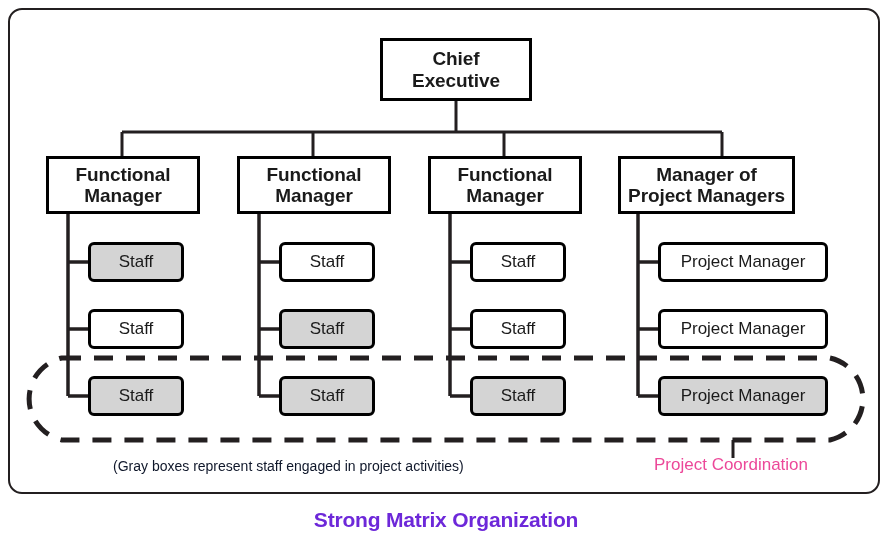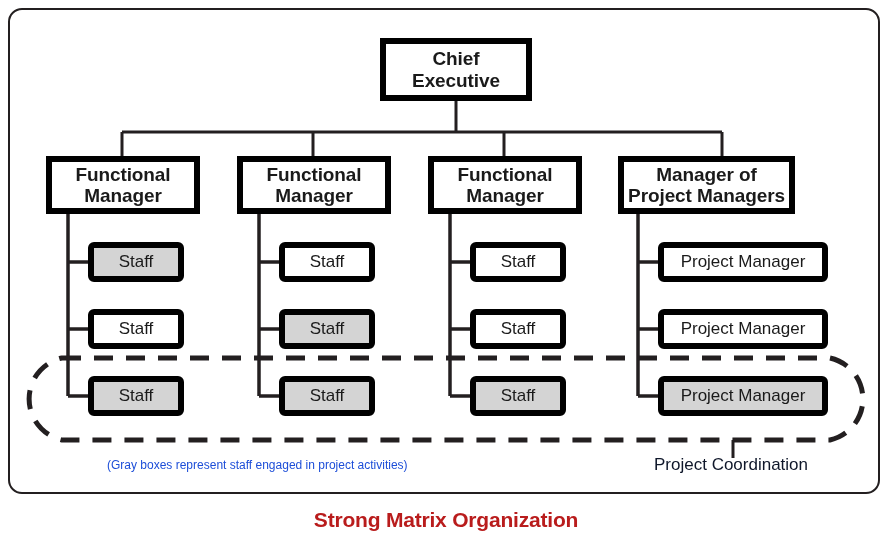--- a/index.html
+++ b/index.html
@@ -41,21 +41,21 @@
     top: 0;
     width: 892px;
     height: 554px;
     pointer-events: none;
   }
 
   
   .node {
     position: absolute;
     box-sizing: border-box;
-    border: 6px solid #000000;
+    border: 3px solid #000000;
     background: #ffffff;
     display: flex;
     align-items: center;
     justify-content: center;
     text-align: center;
     line-height: 1.12;
   }
   .node.gray { background: #d4d4d4; }
 
   .node.top {
@@ -67,39 +67,40 @@
     font-weight: normal;
     font-size: 17px;
     border-radius: 6px;
   }
 
   .node .lbl { display: block; white-space: pre-line; }
 
   
   .caption {
     position: absolute;
-    font-size: 12px;
-    color: #1d4ed8;
+    font-size: 14px;
+    color: #0f172a;
     white-space: nowrap;
+    margin-left: 6px;
   }
   .coord-label {
     position: absolute;
     font-size: 17px;
-    color: #0f172a;
+    color: #ec4899;
     white-space: nowrap;
   }
   .chart-title {
     position: absolute;
     left: 0;
     top: 508px;
     width: 892px;
     text-align: center;
     font-size: 21px;
     font-weight: bold;
-    color: #b91c1c;
+    color: #6d28d9;
     letter-spacing: -0.2px;
   }
 </style>
 </head>
 <body>
 
 <div id="stage">
 
   <div class="outer-frame"></div>
 

